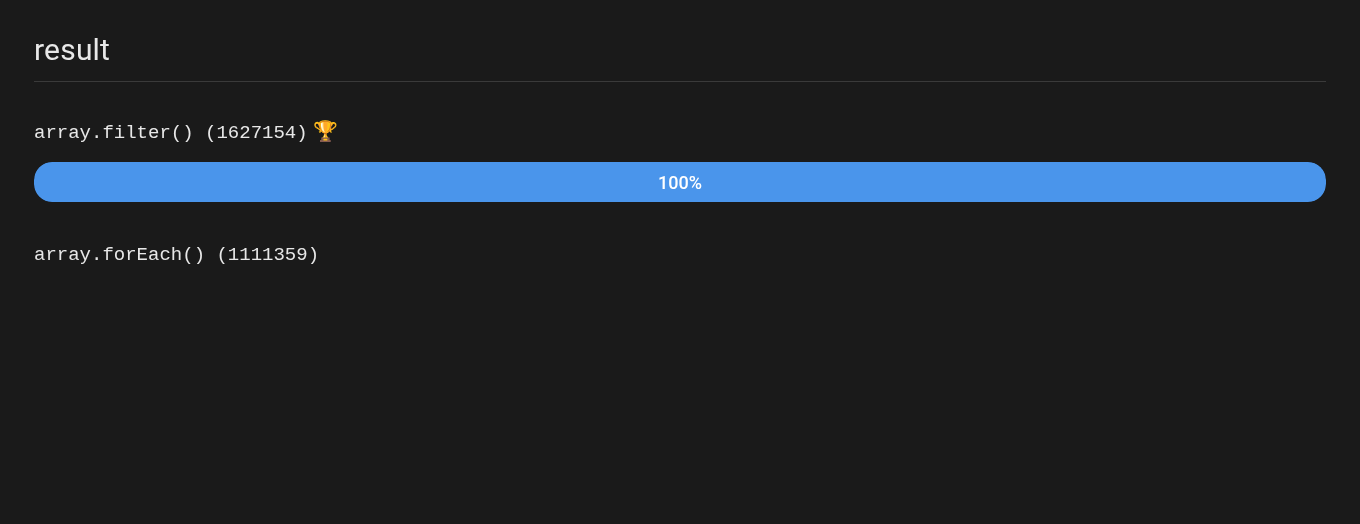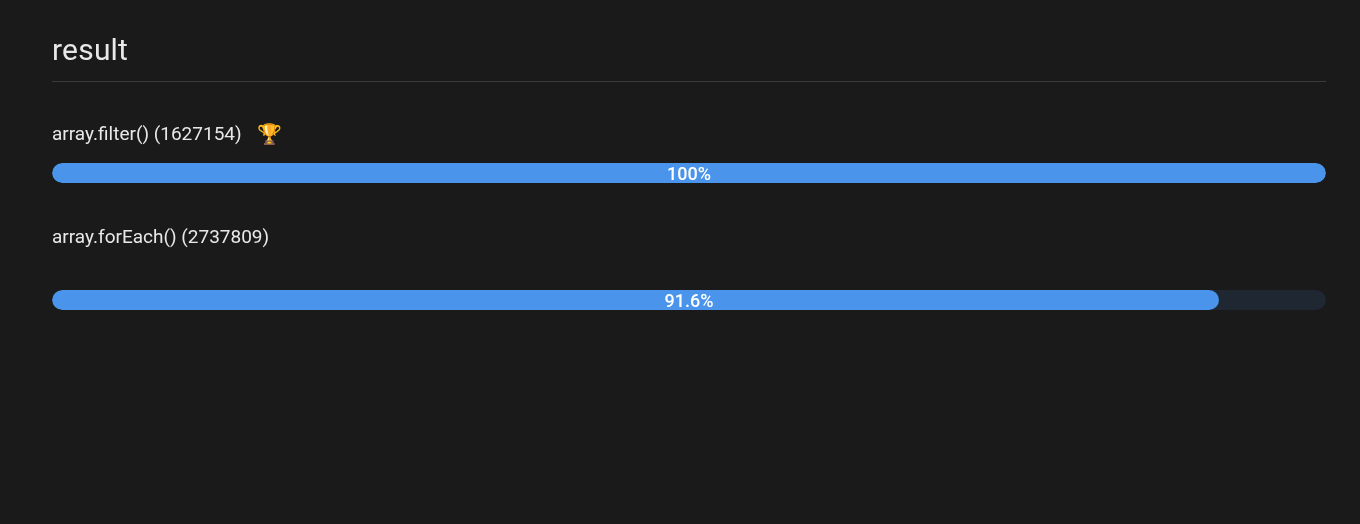--- a/index.html
+++ b/index.html
@@ -9,50 +9,51 @@
     }
     body {
       background: #1a1a1a;
       font-family: -apple-system, BlinkMacSystemFont, "Segoe UI", Roboto, Helvetica, Arial, sans-serif;
       width: 1360px;
       height: 524px;
       padding: 0;
       overflow: hidden;
     }
     .container {
-      padding: 32px 34px 0 52px;
+      padding: 32px 34px 0 34px;
     }
     .title {
       color: #e8e8e8;
       font-size: 30px;
       font-weight: 400;
       letter-spacing: 0.2px;
       padding-bottom: 14px;
       border-bottom: 1px solid #3a3a3a;
       margin-bottom: 40px;
     }
     .result-item {
       margin-bottom: 42px;
     }
     .result-label {
       color: #e8e8e8;
       font-size: 19px;
       font-weight: 400;
       margin-bottom: 18px;
       display: flex;
       align-items: center;
-      gap: 16px;
+      gap: 6px;
+      font-family: Liberation Mono, monospace;
     }
     .trophy-icon {
       font-size: 20px;
       line-height: 1;
     }
     .progress-track {
       width: 100%;
-      height: 20px;
+      height: 40px;
       background: #1f2733;
       border-radius: 18px;
       position: relative;
       overflow: hidden;
     }
     .progress-fill {
       height: 100%;
       background: #4a95eb;
       border-radius: 18px;
       display: flex;
@@ -81,23 +82,19 @@
       <span class="trophy-icon">🏆</span>
     </div>
     <div class="progress-track">
       <div class="progress-fill" style="width:100%"></div>
       <div class="progress-text">100%</div>
     </div>
   </div>
 
   <div class="result-item">
     <div class="result-label">
-      <span>array.forEach() (2737809)</span>
+      <span>array.forEach() (1111359)</span>
     </div>
   </div>
 
   <div class="result-item">
-    <div class="progress-track">
-      <div class="progress-fill" style="width:91.6%"></div>
-      <div class="progress-text">91.6%</div>
-    </div>
   </div>
 </div>
 
 </body></html>

